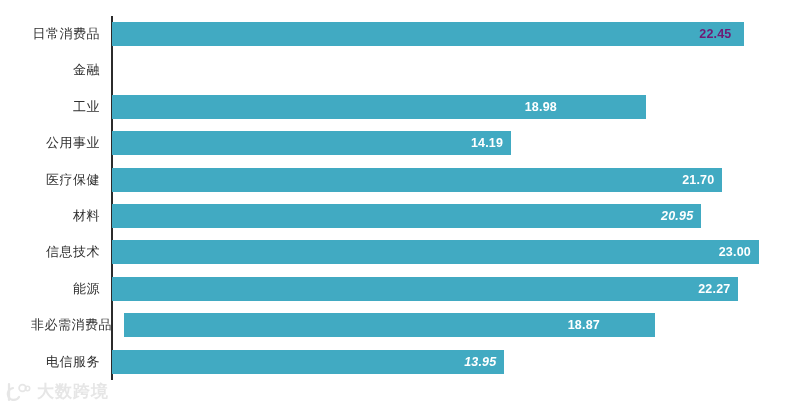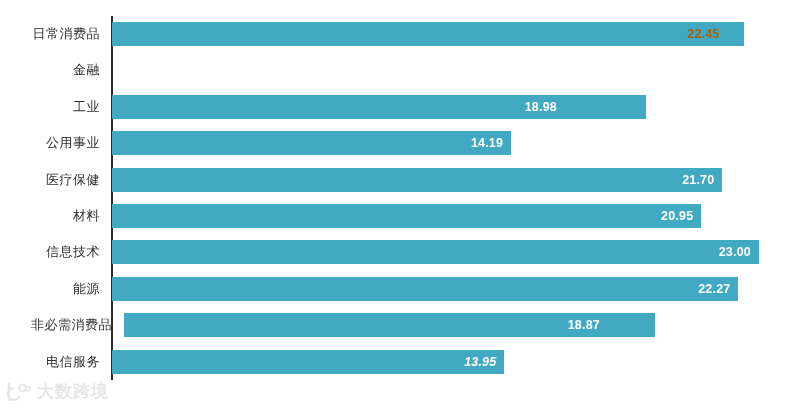--- a/index.html
+++ b/index.html
@@ -125,21 +125,21 @@
 
   <div id="plot-area">
 
     <div id="category-axis-line"></div>
 
     <div id="bar-rows">
         <div class="bar-row" style="top: 16px;">
           <div class="row-label">日常消费品</div>
           <div class="bar-track" style="width: 631.528px;">
             <div class="bar-rect" style="width: 631.528px; background: rgb(65, 170, 194);"></div>
-            <div class="bar-value" style="right: 24px; color: #a16207;">22.45</div>
+            <div class="bar-value" style="right: 12px; color: #701a75;">22.45</div>
           </div>
         </div>
         <div class="bar-row" style="top: 52.4px;">
           <div class="row-label">金融</div>
         </div>
         <div class="bar-row" style="top: 88.8px;">
           <div class="row-label">工业</div>
           <div class="bar-track" style="width: 453px;">
             <div class="bar-rect" style="width: 533.916px; background: rgb(65, 170, 194);"></div>
             <div class="bar-value" style="right: 8px; color: rgb(255, 255, 255);">18.98</div>
@@ -156,21 +156,21 @@
           <div class="row-label">医疗保健</div>
           <div class="bar-track" style="width: 610.43px;">
             <div class="bar-rect" style="width: 610.43px; background: rgb(65, 170, 194);"></div>
             <div class="bar-value" style="right: 8px; color: rgb(255, 255, 255);">21.70</div>
           </div>
         </div>
         <div class="bar-row" style="top: 198px;">
           <div class="row-label">材料</div>
           <div class="bar-track" style="width: 589.333px;">
             <div class="bar-rect" style="width: 589.333px; background: rgb(65, 170, 194);"></div>
-            <div class="bar-value" style="right: 8px; color: rgb(255, 255, 255);">20.95</div>
+            <div class="bar-value" style="right: 8px; color: rgb(255, 255, 255); font-style: italic;">20.95</div>
           </div>
         </div>
         <div class="bar-row" style="top: 234.4px;">
           <div class="row-label">信息技术</div>
           <div class="bar-track" style="width: 647px;">
             <div class="bar-rect" style="width: 647px; background: rgb(65, 170, 194);"></div>
             <div class="bar-value" style="right: 8px; color: rgb(255, 255, 255);">23.00</div>
           </div>
         </div>
         <div class="bar-row" style="top: 270.8px;">

